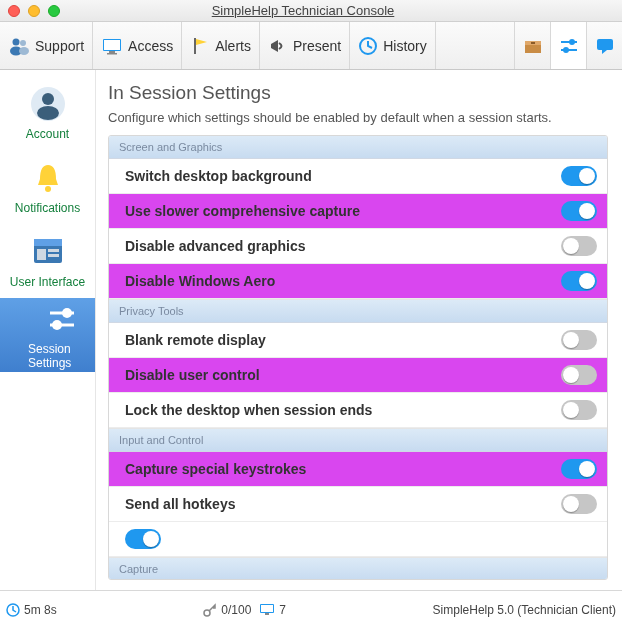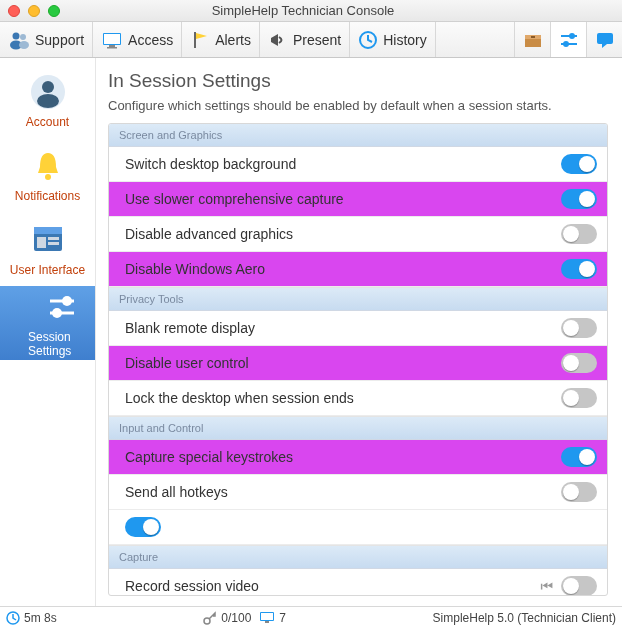--- a/index.html
+++ b/index.html
@@ -32,24 +32,25 @@
   .traffic-light {
     width: 12px; height: 12px; border-radius: 50%;
   }
   .tl-close { background: #ff5f57; border: 1px solid #e0443e; }
   .tl-min   { background: #ffbd2e; border: 1px solid #dea123; }
   .tl-max   { background: #28c940; border: 1px solid #1aab29; }
   .window-title {
     position: absolute; left: 0; right: 16px; text-align: center;
     color: #444; pointer-events: none;
     font-size: 13px;
+    text-decoration: underline;
   }
   
   .topbar {
-    height: 36px;
+    height: 48px;
     background: linear-gradient(#fbfbfb, #efefef);
     border-bottom: 1px solid #c8c8c8;
     display: flex;
     align-items: stretch;
   }
   .topbar .tab {
     display: flex; align-items: center;
     padding: 0 8px; gap: 5px;
     border-right: 1px solid #d8d8d8;
     cursor: pointer;
@@ -75,21 +76,21 @@
     border-right: 1px solid #e6e6e6;
     display: flex; flex-direction: column;
     padding-top: 6px;
   }
   .side-item {
     display: flex; flex-direction: column; align-items: center;
     justify-content: center;
     height: 74px;
     cursor: pointer;
     font-size: 12px;
-    color: #c2410c;
+    color: #15803d;
     gap: 4px;
   }
   .side-item.active {
     background: linear-gradient(#5fa0e6, #3f7fce);
     color: #fff;
     padding-left: 28px;
   }
   .side-icon {
     width: 42px; height: 38px; display: flex; align-items: center; justify-content: center;
   }
@@ -120,39 +121,40 @@
     border-top: 1px solid #e4e4e4;
     border-bottom: 1px solid #d0d8e4;
   }
   .section-header:first-child { border-top: none; }
   .row {
     display: flex; align-items: center;
     padding: 7px 10px 7px 16px;
     border-bottom: 1px solid #ececec;
     font-size: 14px;
     color: #333;
+    font-weight: bold;
   }
   .row.alt { background: #d946ef; }
   .row .label { flex: 1; }
   .row .extra-icon { margin-right: 8px; color: #9a9a9a; font-size: 14px; }
   .toggle {
     width: 36px; height: 20px; border-radius: 10px;
     position: relative; cursor: pointer;
   }
   .toggle.on { background: #1f98ef; }
   .toggle.off { background: #c6c6c6; }
   .toggle .knob {
     position: absolute; top: 2px; width: 16px; height: 16px; border-radius: 50%;
     background: #fff; box-shadow: 0 1px 1px rgba(0,0,0,.3);
   }
   .toggle.on .knob { right: 2px; }
   .toggle.off .knob { left: 2px; }
   
   .statusbar {
-    height: 22px; background: #fff; border-top: 1px solid #d8d8d8;
+    height: 38px; background: #fff; border-top: 1px solid #d8d8d8;
     display: flex; align-items: center; font-size: 12px; color: #444;
     padding: 0 6px; gap: 8px;
   }
   .statusbar .seg { display: flex; align-items: center; gap: 4px; }
   .statusbar .spacer { flex: 1; }
   .toolbar-svg { display: block; }
 </style>
 </head>
 <body>
 

